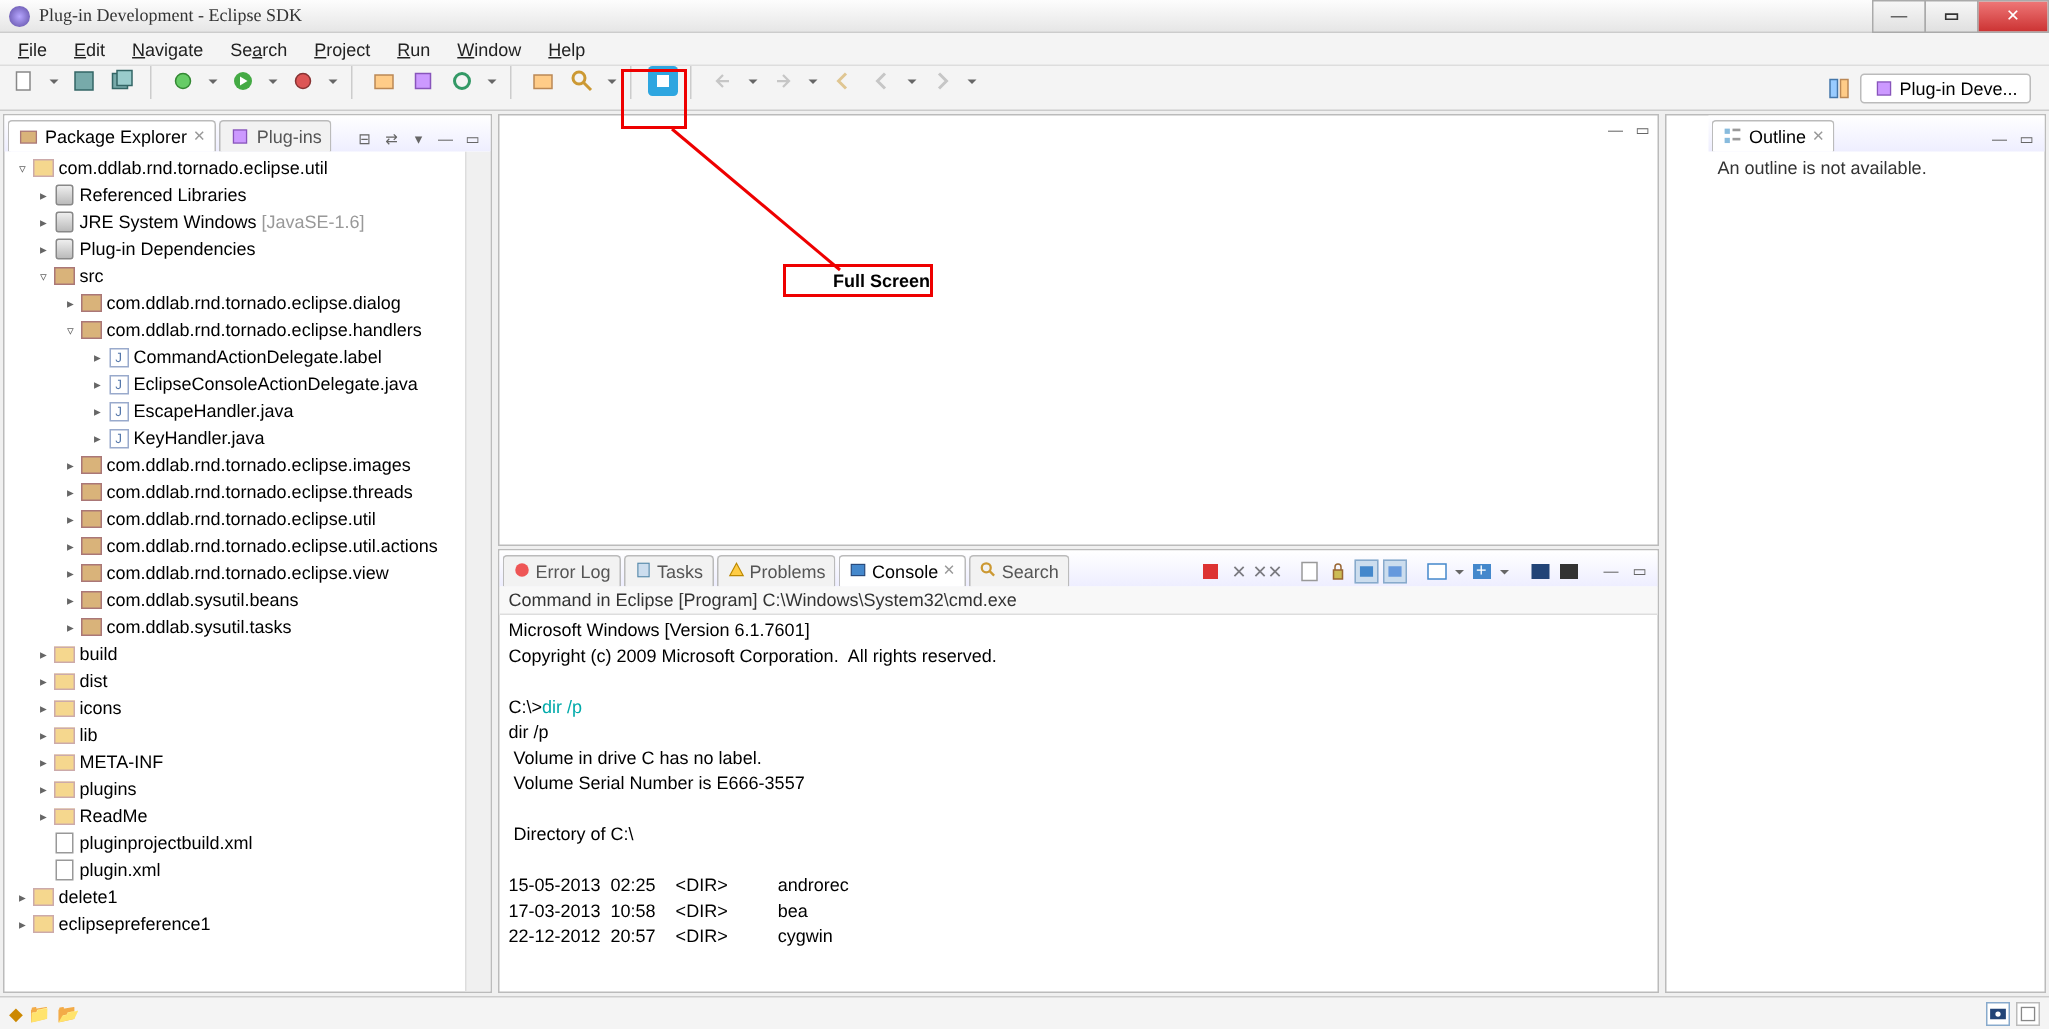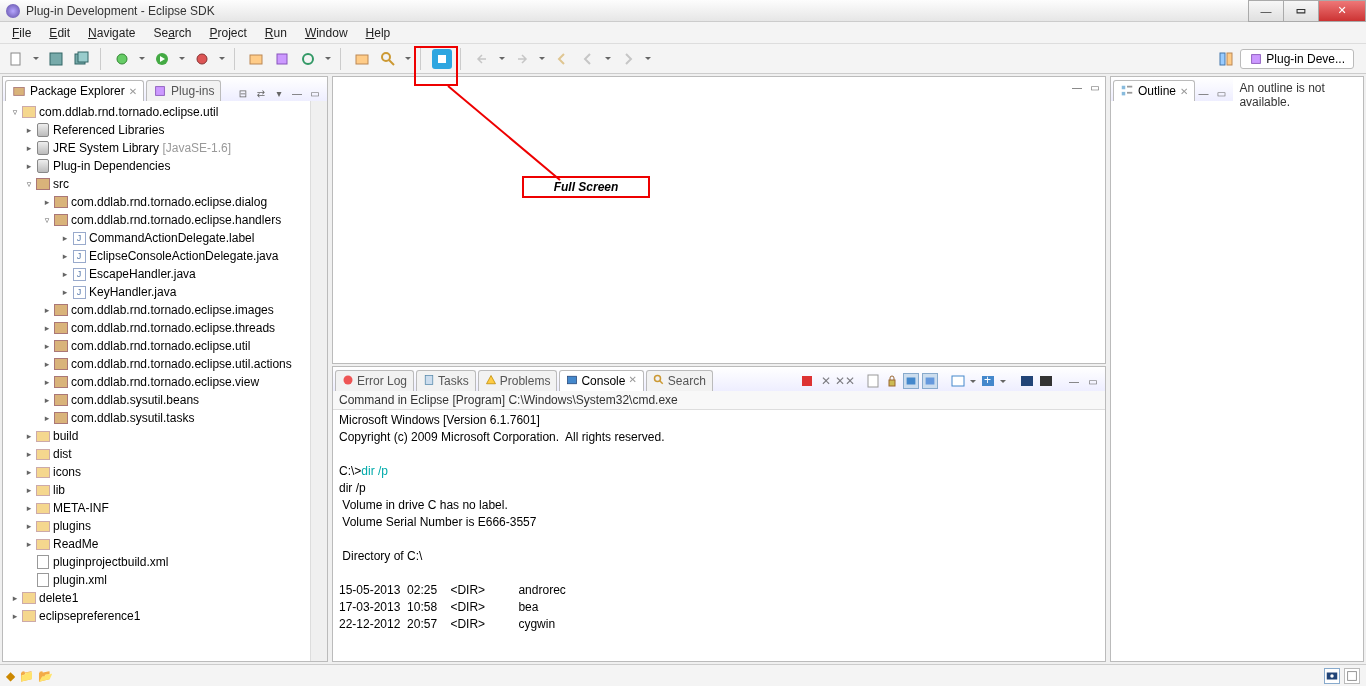--- a/index.html
+++ b/index.html
@@ -1,30 +1,30 @@
 <!DOCTYPE html>
 <html><head>
 <meta charset="utf-8">
 <style>
 * { box-sizing: border-box; margin: 0; padding: 0; font-family: "Segoe UI", Tahoma, sans-serif; font-size: 12px; }
 body { background: #f0f0f0; width: 1366px; height: 686px; overflow: hidden; position: relative; }
 
 .title-bar { height: 22px; background: linear-gradient(#fdfdfd, #e6e6e6); border-bottom: 1px solid #ccc; display: flex; align-items: center; padding-left: 6px; }
 .title-bar .ic { width: 14px; height: 14px; border-radius: 50%; background: radial-gradient(#b6a6ff,#5b4aa0); margin-right: 6px; }
-.title-bar .text { color: #333; }
+.title-bar .text { color: #333; font-family: Liberation Serif, serif; }
 .win-btns { margin-left: auto; display: flex; }
 .win-btn { width: 36px; height: 22px; display:flex; align-items:center; justify-content:center; border:1px solid #aaa; background:linear-gradient(#f7f7f7,#e0e0e0); margin-left:-1px; font-size:11px; color:#333;}
 .win-btn.mx { font-weight:bold;}
 .win-btn.close { background: linear-gradient(#e77,#c33); color:#fff; width:48px;}
 
 .menu-bar { height: 22px; background: #f4f4f4; border-bottom:1px solid #ddd; display:flex; align-items:center; padding-left:4px; gap:2px;}
 .menu-item { padding:2px 8px; color:#222; }
 .menu-item u { text-decoration: underline; }
 
-.tool-bar { height: 30px; background: #f4f4f4; border-bottom:1px solid #ccc; display:flex; align-items:center; padding:0 6px; gap:6px;}
+.tool-bar { height: 30px; background: #f4f4f4; border-bottom:1px solid #ccc; display:flex; padding:0 6px; gap:6px;}
 .tb-sep { width:4px; height:22px; border-left:1px solid #ccc; margin:0 2px;}
 .tb-btn { width:20px; height:20px; display:flex; align-items:center; justify-content:center; border-radius:2px;}
 .tb-btn svg { width:16px; height:16px; }
 .drop { width:8px; height:20px; display:flex; align-items:center; justify-content:center;}
 .drop::after { content:""; border:3px solid transparent; border-top-color:#666; margin-top:3px;}
 .persp-switch { margin-left:auto; display:flex; align-items:center; gap:4px; padding:0 6px;}
 .persp-btn { background:#fff; border:1px solid #bbb; padding:2px 8px; border-radius:3px; display:flex; align-items:center; gap:3px;}
 
 .workbench { position:absolute; top:74px; bottom:22px; left:0; right:0; display:flex;}
 
@@ -53,30 +53,30 @@
 .btab { padding:3px 6px; border:1px solid #bbb; border-bottom:none; background:#f2f2f2; display:flex; align-items:flex-start; gap:3px; border-radius:3px 3px 0 0; margin-left:2px; color:#555;}
 .btab.active { background:#fff; color:#000;}
 .btab .bx { color:#999; font-size:10px;}
 .btoolbar { margin-left:auto; display:flex; align-items:center; gap:3px; padding-right:4px;}
 .tbic { width:16px; height:16px; display:flex; align-items:center; justify-content:center;}
 
 .console-desc { padding:2px 6px; color:#333; background:#f8f8f8; border-bottom:1px solid #ddd;}
 .console-out { flex:1; font-family:"Consolas","Courier New",monospace; font-size:13px; padding:2px 6px; white-space:pre; overflow:auto; line-height:17px;}
 .con-cmd { color:#0aa;}
 
-.right-col { width:254px; border:1px solid #bbb; background:#fff; margin:2px; display:flex; }
+.right-col { width:254px; border:1px solid #bbb; background:#fff; margin:2px; display:flex; flex-direction:column;padding-left:28px;}
 .outline-body { padding:4px 6px; color:#333;}
 
 .status-bar { position:absolute; bottom:0; left:0; right:0; height:22px; background:#f4f4f4; border-top:1px solid #ccc; display:flex; align-items:center; padding:0 6px;}
 .stat-icons { display:flex; gap:4px;}
 .stat-right { margin-left:auto; display:flex; gap:4px;}
 
 .highlight-box { position:absolute; border:2px solid #e00; pointer-events:none;}
 .hb-btn { top:46px; left:414px; width:44px; height:40px;}
-.hb-lbl { top:176px; left:522px; width:128px; height:22px; display:flex; align-items:center; justify-content:center; font-weight:bold; color:#000; pointer-events:none;font-style:italic;}
+.hb-lbl { top:176px; left:522px; width:100px; height:22px; display:flex; align-items:center; justify-content:flex-end; font-weight:bold; color:#000; pointer-events:none;}
 svg.annot-line { position:absolute; top:0; left:0; pointer-events:none;}
 
 .scrollbar-v { width:17px; background:#f0f0f0; border-left:1px solid #ddd;}
 .ic-pkg::before{content:"";display:block;width:12px;height:10px;background:#d9b37a;border:1px solid #a77;}
 .ic-folder::before{content:"";display:block;width:12px;height:9px;background:#f5d78e;border:1px solid #caa;}
 .ic-jar::before{content:"";display:block;width:10px;height:12px;background:linear-gradient(#eee,#bbb);border:1px solid #888;border-radius:2px;}
 .ic-java::before{content:"J";font-size:9px;color:#57a;background:#fff;border:1px solid #9ac;width:11px;height:11px;display:flex;align-items:center;justify-content:center;}
 .ic-file::before{content:"";display:block;width:10px;height:12px;background:#fff;border:1px solid #999;}
 .ic-proj::before{content:"";display:block;width:12px;height:10px;background:#f5d78e;border:1px solid #caa;position:relative;}
 </style>
@@ -256,21 +256,21 @@
       <div class="tree-row">
             <span class="tw">▿</span>
             <span class="ic ic-proj"></span>
             <span class="tree-label">com.ddlab.rnd.tornado.eclipse.util</span>
           </div>
       <div class="tree-row ind-1">
             <span class="tw">▸</span>
             <span class="ic ic-jar"></span>
             <span class="tree-label">Referenced Libraries</span>
           </div>
-      <div class="tree-row ind-1"><span class="tw">▸</span><span class="ic ic-jar"></span><span class="tree-label">JRE System Library</span>&nbsp;<span class="tree-label deco">[JavaSE-1.6]</span></div>
+      <div class="tree-row ind-1"><span class="tw">▸</span><span class="ic ic-jar"></span><span class="tree-label">JRE System Windows</span>&nbsp;<span class="tree-label deco">[JavaSE-1.6]</span></div>
       <div class="tree-row ind-1">
             <span class="tw">▸</span>
             <span class="ic ic-jar"></span>
             <span class="tree-label">Plug-in Dependencies</span>
           </div>
       <div class="tree-row ind-1">
             <span class="tw">▿</span>
             <span class="ic ic-pkg"></span>
             <span class="tree-label">src</span>
           </div>

